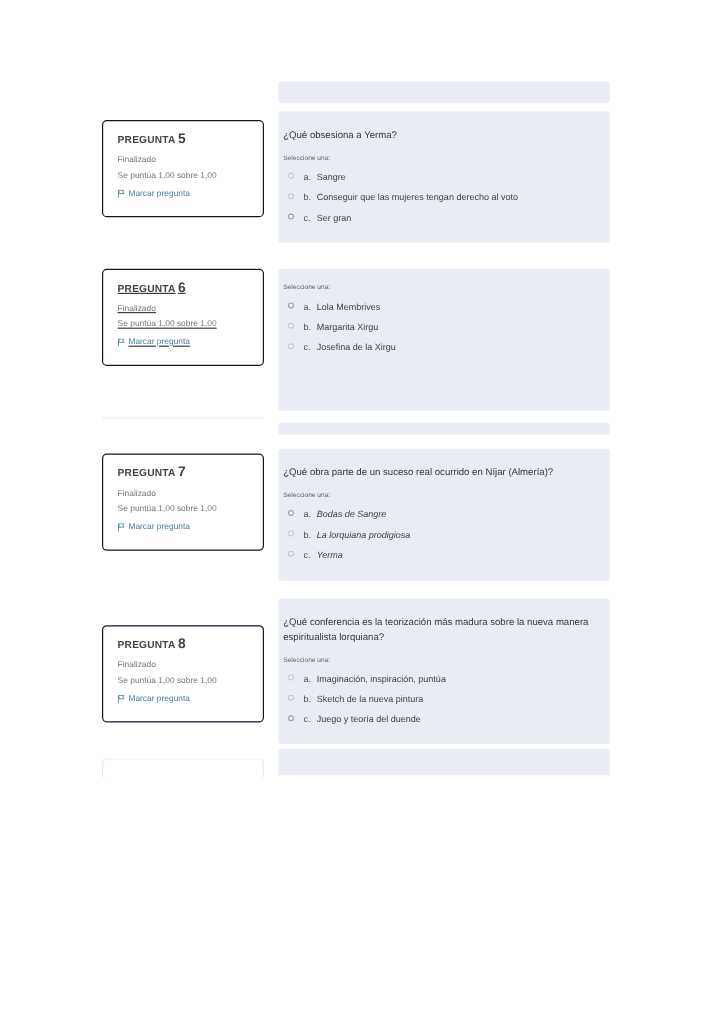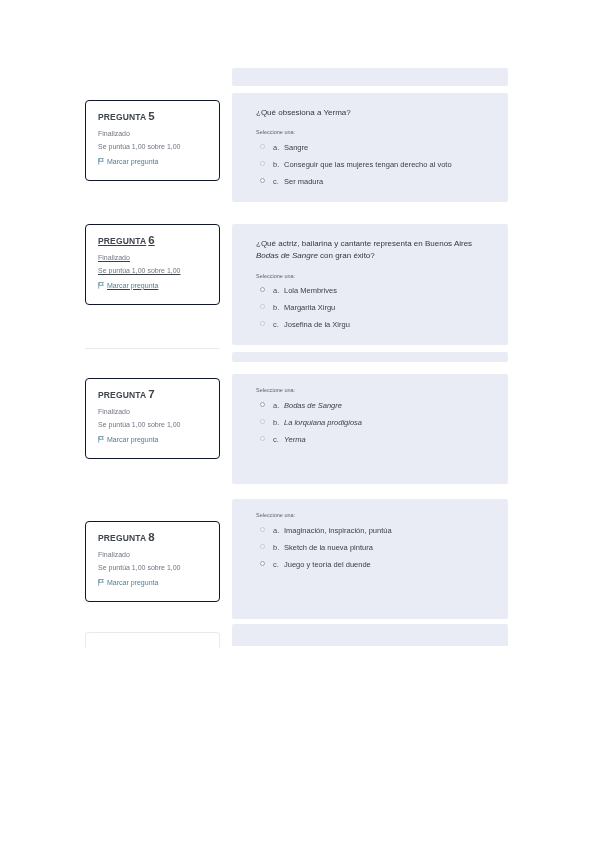--- a/index.html
+++ b/index.html
@@ -89,21 +89,21 @@
   }
 
   
   .q-panel {
     position: absolute;
     left: 232px;
     width: 276px;
     background: #e9ecf4;
     border-radius: 2px;
     box-sizing: border-box;
-    padding: 14px 16px 16px 24px;
+    padding: 14px 16px 16px 4px;
   }
   .q-text {
     font-size: 8px;
     line-height: 1.55;
     color: #32383f;
     margin: 0 0 11px 0;
   }
   .q-text i {
     font-style: italic;
   }
@@ -226,38 +226,37 @@
             <span class="opt-text">Sangre</span>
           </li>
           <li class="opt">
             <span class="radio"></span>
             <span class="opt-letter">b.</span>
             <span class="opt-text">Conseguir que las mujeres tengan derecho al voto</span>
           </li>
           <li class="opt">
             <span class="radio checked"></span>
             <span class="opt-letter">c.</span>
-            <span class="opt-text">Ser madura</span>
+            <span class="opt-text">Ser gran</span>
           </li>
         </ul>
       </div>
       <div class="nav-card" style="top: 224px; min-height: 81px; text-decoration: underline;">
         <div class="nav-title"><span>PREGUNTA</span><span class="qnum">6</span></div>
         <div class="nav-state">Finalizado</div>
         <div class="nav-grade">Se puntúa 1,00 sobre 1,00</div>
         <div class="nav-flag">
           <span class="flag-icon"><svg viewBox="0 0 6 7" width="6" height="7" xmlns="http://www.w3.org/2000/svg">
               <path d="M0.7 0.3 V6.7" stroke="#4c7f96" stroke-width="0.7" fill="none"></path>
               <path d="M1.1 0.5 H5.4 L4.3 1.9 L5.4 3.3 H1.1 Z" fill="none" stroke="#4c7f96" stroke-width="0.7"></path>
             </svg></span>
           <span>Marcar pregunta</span>
         </div>
       </div>
       <div class="q-panel" style="top: 224px; min-height: 118px;">
-        <div class="q-text">¿Qué actriz, bailarina y cantante representa en Buenos Aires <i>Bodas de Sangre</i> con gran éxito?</div>
         <div class="q-selectone">Seleccione una:</div>
         <ul class="opt-list">
           <li class="opt">
             <span class="radio checked"></span>
             <span class="opt-letter">a.</span>
             <span class="opt-text">Lola Membrives</span>
           </li>
           <li class="opt">
             <span class="radio"></span>
             <span class="opt-letter">b.</span>
@@ -278,20 +277,21 @@
         <div class="nav-grade">Se puntúa 1,00 sobre 1,00</div>
         <div class="nav-flag">
           <span class="flag-icon"><svg viewBox="0 0 6 7" width="6" height="7" xmlns="http://www.w3.org/2000/svg">
               <path d="M0.7 0.3 V6.7" stroke="#4c7f96" stroke-width="0.7" fill="none"></path>
               <path d="M1.1 0.5 H5.4 L4.3 1.9 L5.4 3.3 H1.1 Z" fill="none" stroke="#4c7f96" stroke-width="0.7"></path>
             </svg></span>
           <span>Marcar pregunta</span>
         </div>
       </div>
       <div class="q-panel" style="top: 374px; min-height: 110px;">
+        <div class="q-text">¿Qué obra parte de un suceso real ocurrido en Níjar (Almería)?</div>
         <div class="q-selectone">Seleccione una:</div>
         <ul class="opt-list">
           <li class="opt">
             <span class="radio checked"></span>
             <span class="opt-letter">a.</span>
             <span class="opt-text ital">Bodas de Sangre</span>
           </li>
           <li class="opt">
             <span class="radio"></span>
             <span class="opt-letter">b.</span>
@@ -310,20 +310,21 @@
         <div class="nav-grade">Se puntúa 1,00 sobre 1,00</div>
         <div class="nav-flag">
           <span class="flag-icon"><svg viewBox="0 0 6 7" width="6" height="7" xmlns="http://www.w3.org/2000/svg">
               <path d="M0.7 0.3 V6.7" stroke="#4c7f96" stroke-width="0.7" fill="none"></path>
               <path d="M1.1 0.5 H5.4 L4.3 1.9 L5.4 3.3 H1.1 Z" fill="none" stroke="#4c7f96" stroke-width="0.7"></path>
             </svg></span>
           <span>Marcar pregunta</span>
         </div>
       </div>
       <div class="q-panel" style="top: 499px; min-height: 120px;">
+        <div class="q-text">¿Qué conferencia es la teorización más madura sobre la nueva manera espiritualista lorquiana?</div>
         <div class="q-selectone">Seleccione una:</div>
         <ul class="opt-list">
           <li class="opt">
             <span class="radio"></span>
             <span class="opt-letter">a.</span>
             <span class="opt-text">Imaginación, inspiración, puntúa</span>
           </li>
           <li class="opt">
             <span class="radio"></span>
             <span class="opt-letter">b.</span>

